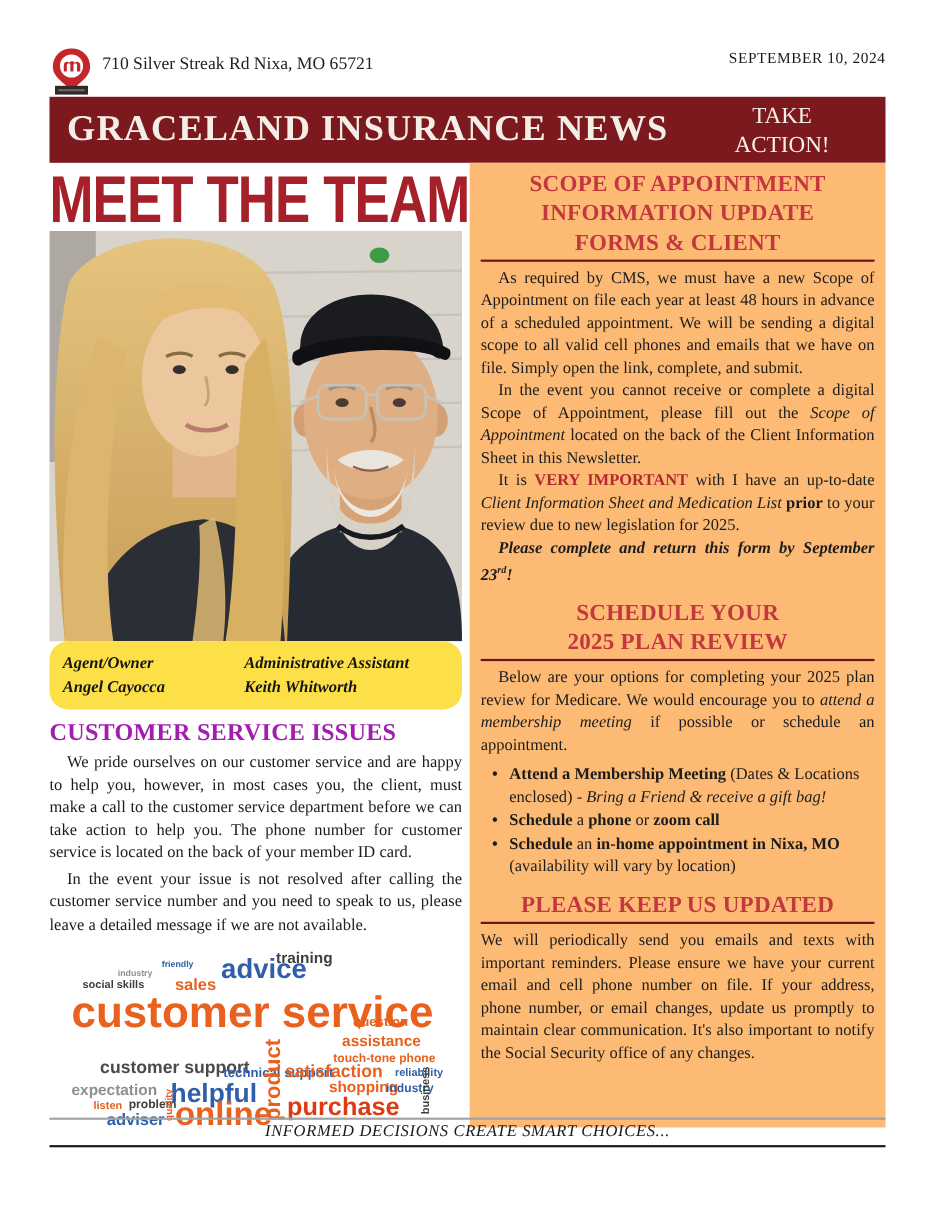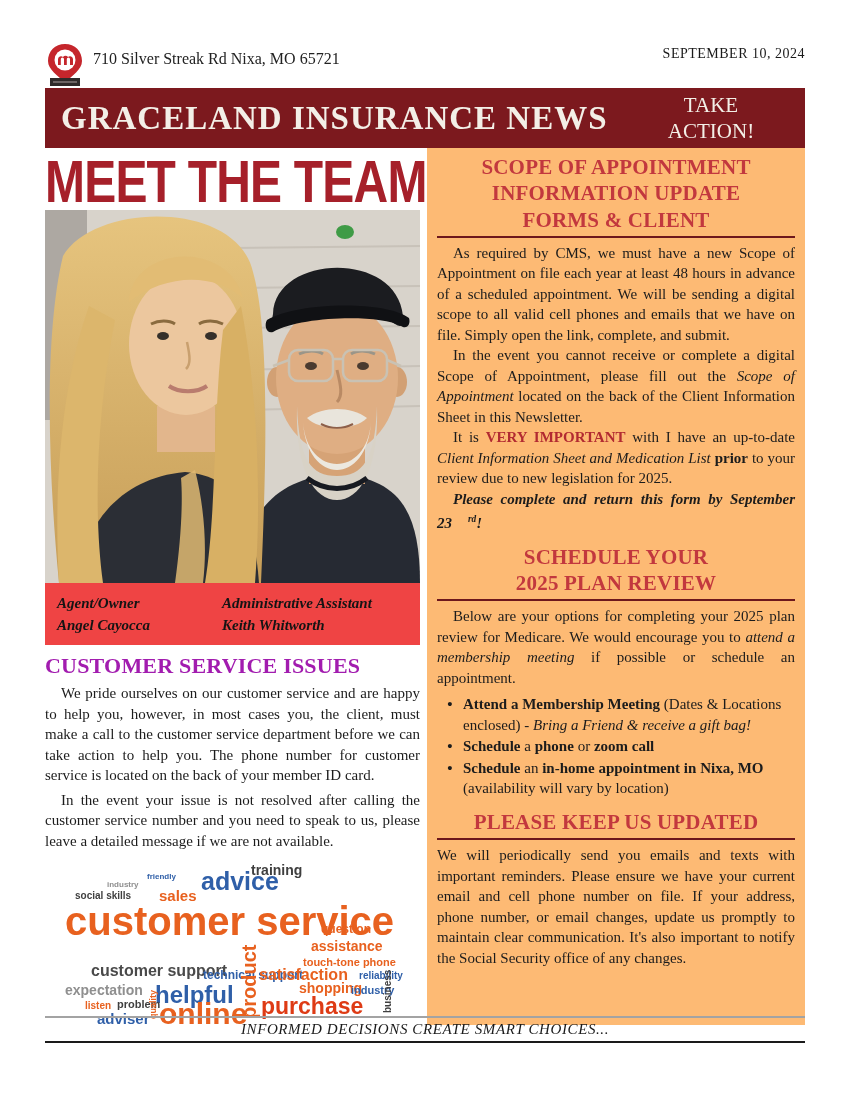--- a/index.html
+++ b/index.html
@@ -31,23 +31,23 @@
     background:#fdba74;box-sizing:border-box;padding:6px 10px 0 10px;
   }
   
   .meet-title{
     font-family:"Liberation Sans","DejaVu Sans",sans-serif;font-weight:700;
     font-size:60px;line-height:1;color:#a6202a;letter-spacing:-1px;
     transform:scaleX(.8);transform-origin:left center;white-space:nowrap;height:58px;
   }
   .photo-wrap{width:375px;height:373px;overflow:hidden;background:#d8d3cb;}
   .caption-bar{
-    width:375px;height:62px;background:#ef4444;box-sizing:border-box;
+    width:375px;height:62px;background:#fde047;box-sizing:border-box;
     display:flex;align-items:center;padding:4px 12px;
-    font-style:italic;font-weight:700;font-size:15px;line-height:1.5;color:#141414;
+    font-style:italic;font-weight:700;font-size:15px;line-height:1.5;color:#141414;border-radius:17px;
   }
   .caption-bar .cap-l{width:47%;}
   .caption-bar .cap-r{width:53%;}
   .cs-heading{
     margin-top:8px;color:#a21caf;font-weight:700;font-size:22px;letter-spacing:.2px;
   }
   .leftcol p{margin:4px 0 0 0;font-size:15px;line-height:20.5px;text-align:justify;text-indent:16px;}
   .wordcloud{
     position:relative;width:352px;height:162px;margin:10px 0 0 18px;background:#fff;
   }
@@ -63,21 +63,21 @@
   .bullet .dot{width:26px;text-align:center;flex:none;font-weight:700;}
   .bullet .btext{flex:1;}
   .mt10{margin-top:10px;}
   .mt6{margin-top:6px;}
   
   .seg-n{}
   .seg-b{font-weight:700;}
   .seg-i{font-style:italic;}
   .seg-bi{font-weight:700;font-style:italic;}
   .seg-r{font-weight:700;color:#b22a31;}
-  .seg-bisup{font-weight:700;font-style:italic;vertical-align:super;font-size:.62em;margin-left:16px;}
+  .seg-bisup{font-weight:700;font-style:italic;vertical-align:super;font-size:.62em;}
   
   .footer{
     position:absolute;left:45px;top:1016px;width:760px;height:27px;box-sizing:border-box;
     border-top:2px solid #a3a3a3;border-bottom:2px solid #1a1a1a;
     display:flex;align-items:center;justify-content:center;
     font-style:italic;font-size:15px;letter-spacing:.6px;color:#1a1a1a;
   }
 </style>
 </head>
 <body>

